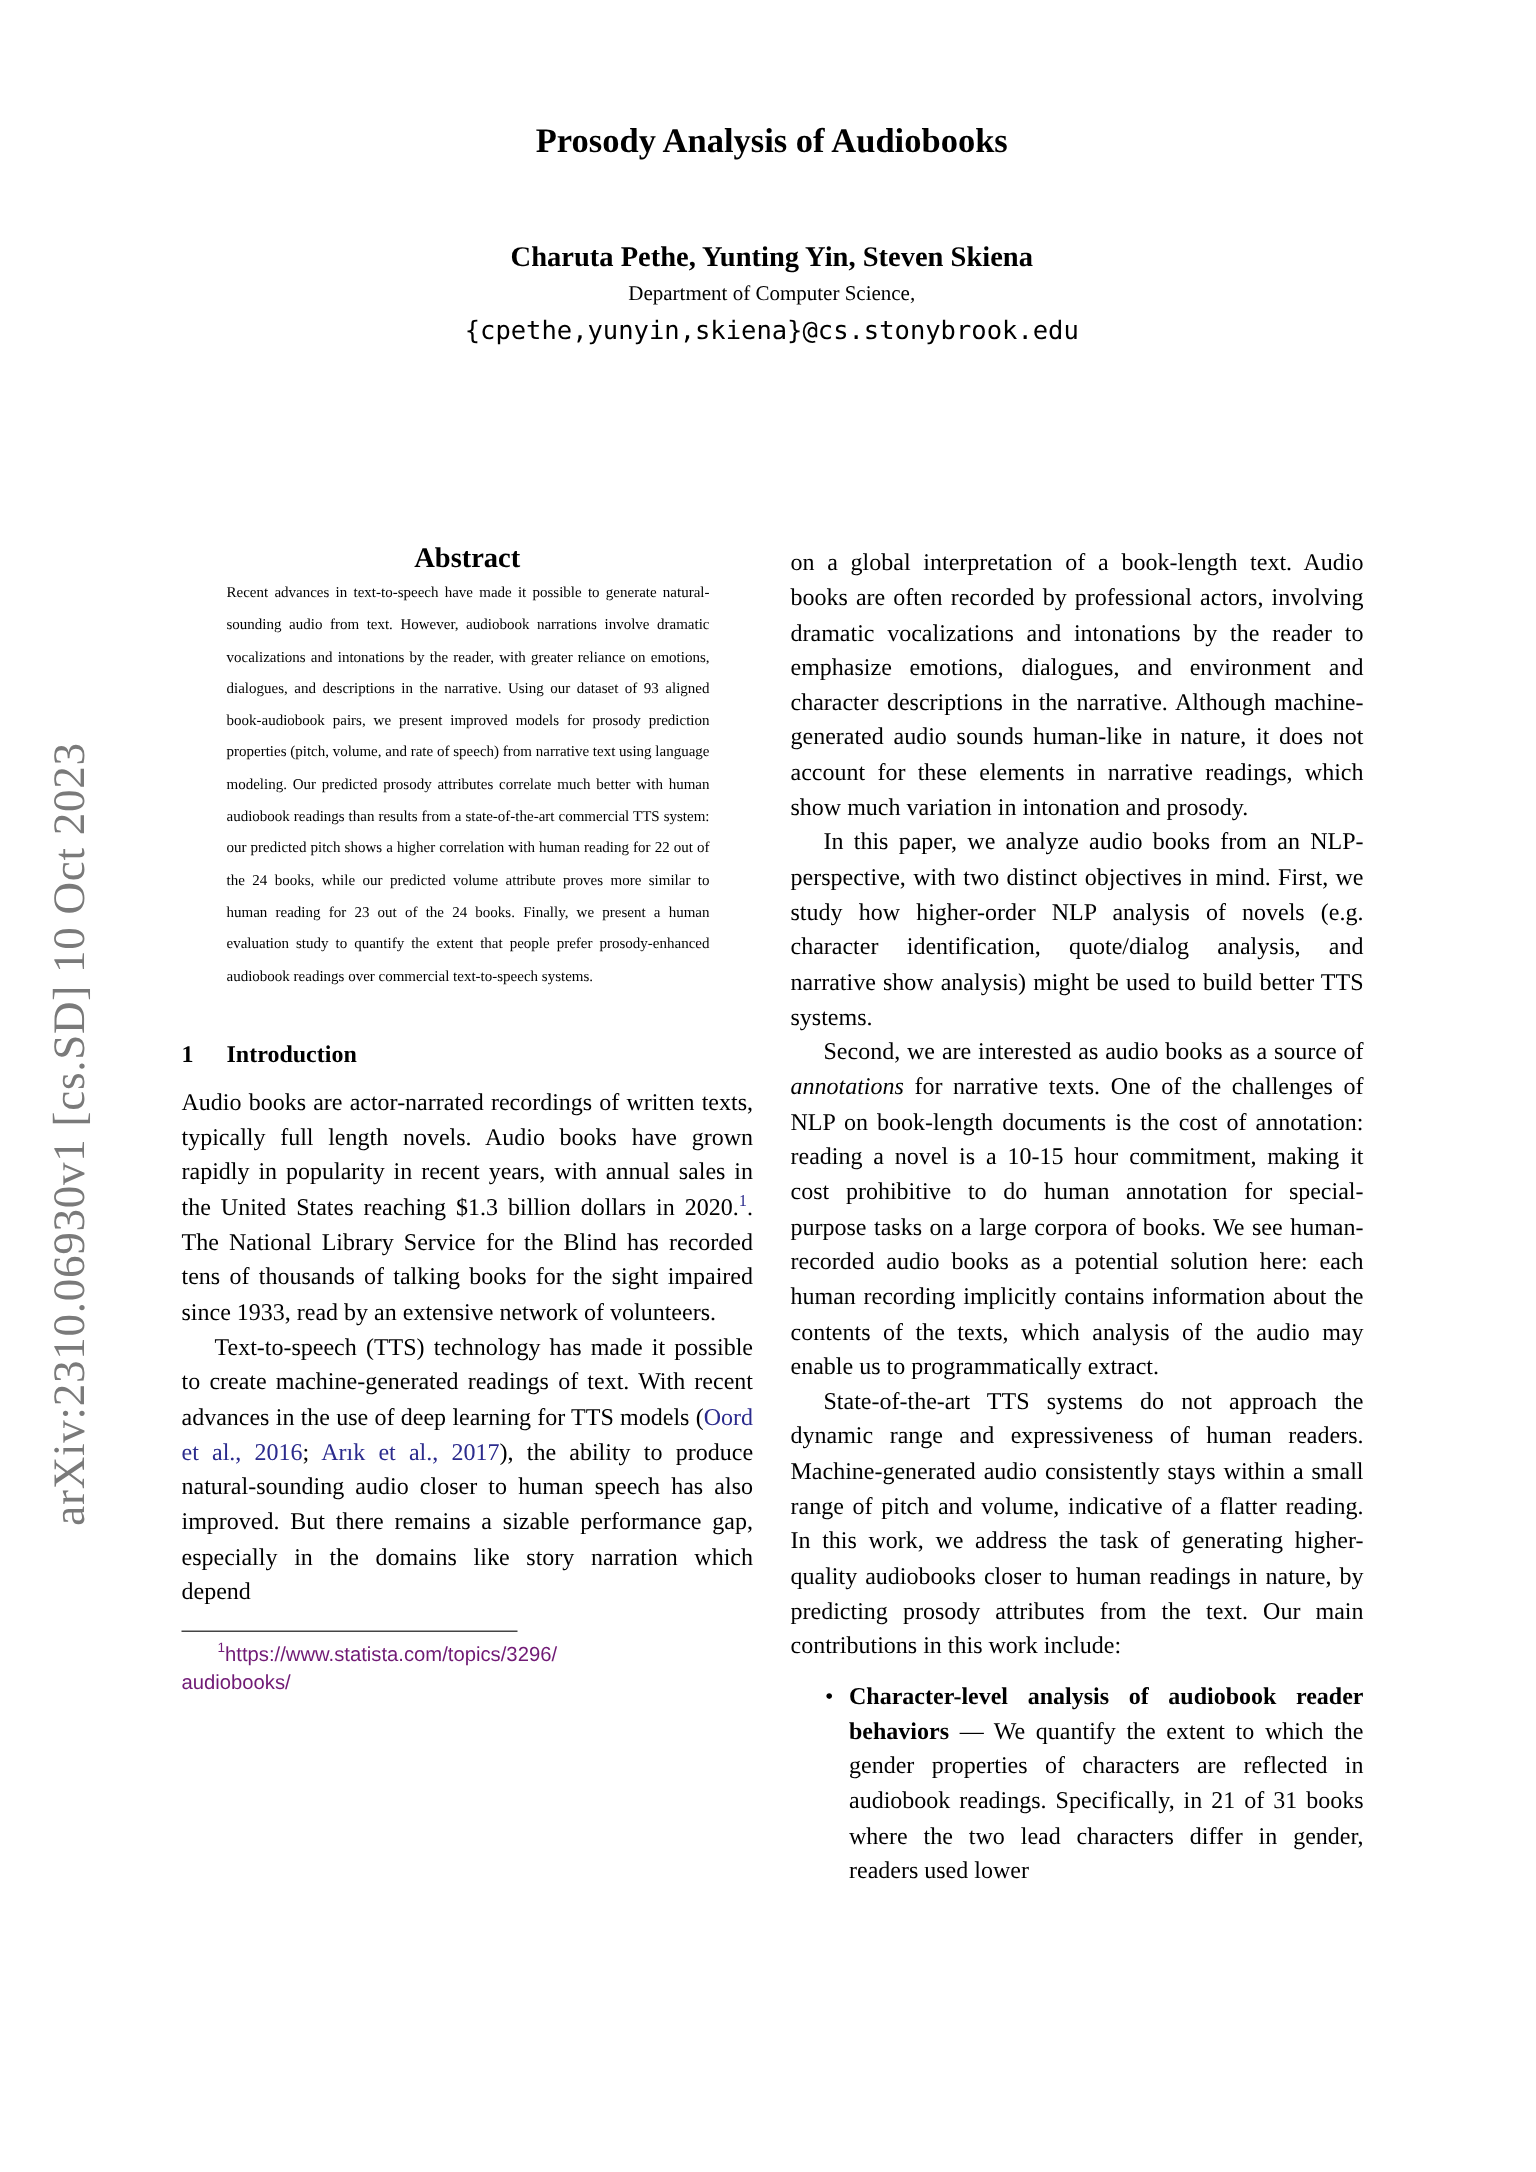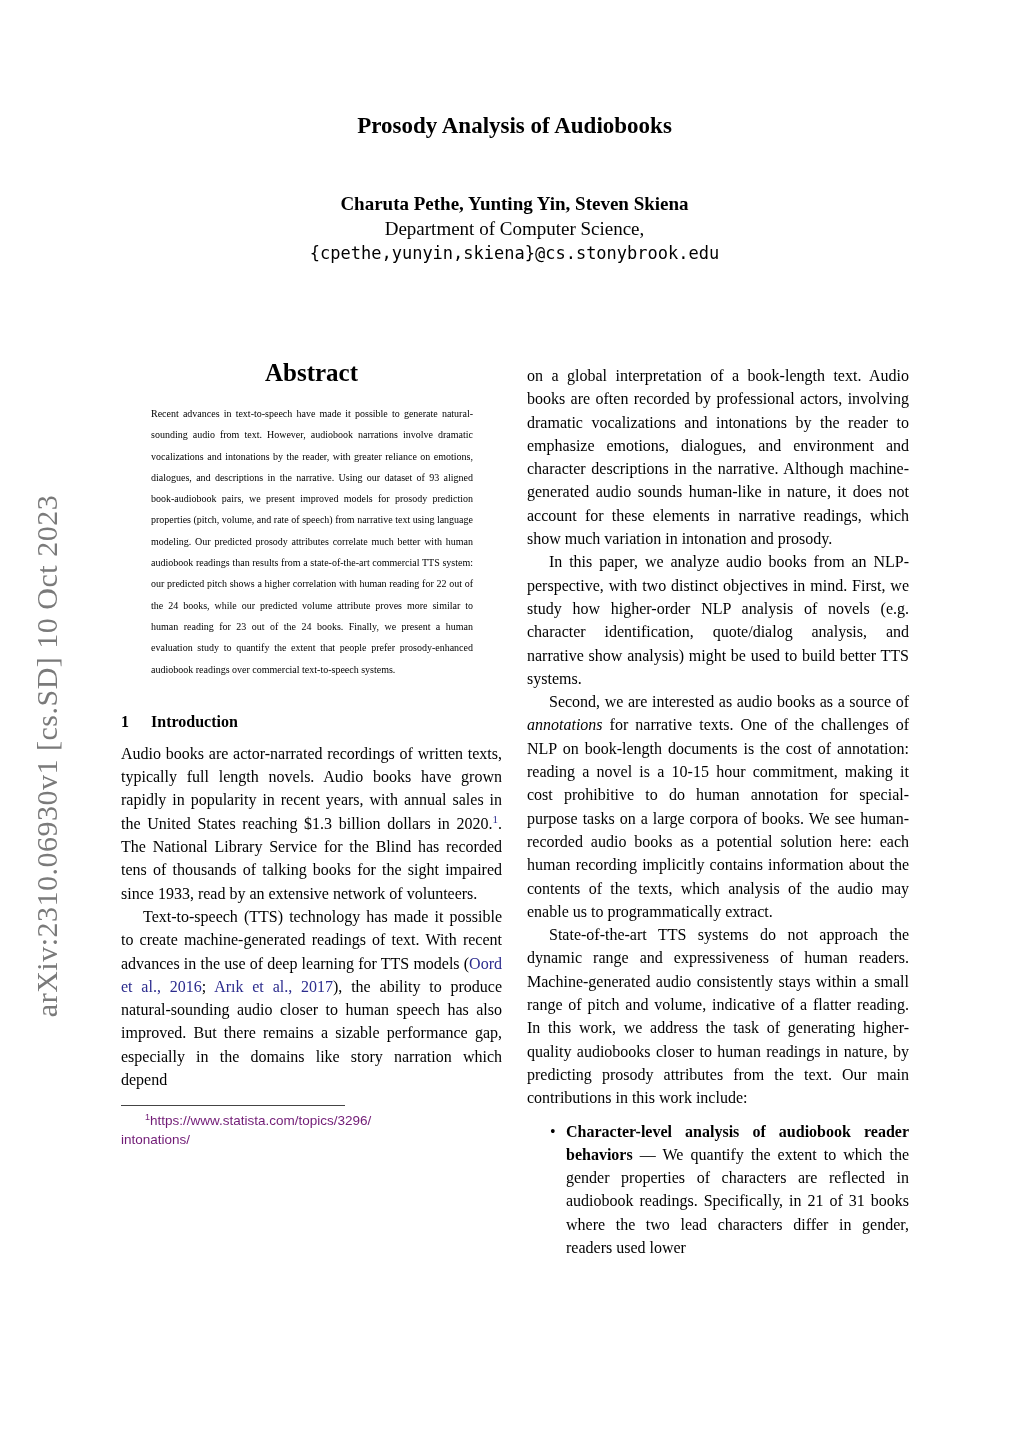--- a/index.html
+++ b/index.html
@@ -25,31 +25,31 @@
   }
 
   
   .title-block {
     position: absolute;
     top: 0;
     left: 121px;
     width: 787px;
     text-align: center;
   }
-  .paper-title { margin-top: 112px; font-size: 23px; font-weight: bold; line-height: 28px; }
+  .paper-title { margin-top: 80px; font-size: 23px; font-weight: bold; line-height: 28px; }
   .authors     { margin-top: 51px; font-size: 19px; font-weight: bold; line-height: 25px; }
-  .affil       { font-size: 19px; line-height: 25px; }
+  .affil       { font-size: 14px; line-height: 25px; }
   .emails      { font-family: "DejaVu Sans Mono", "Liberation Mono", monospace; font-size: 17px; line-height: 25px; }
 
   
   .col { position: absolute; text-align: justify; }
   .col-left  { left: 121px; top: 362px; width: 381px; }
   .col-right { left: 527px; top: 364px; width: 382px; }
 
-  .abstract-heading { text-align: center; font-weight: bold; font-size: 25px; line-height: 22px; margin-bottom: 19px; }
+  .abstract-heading { text-align: center; font-weight: bold; font-size: 19px; line-height: 22px; margin-bottom: 1px; }
   .abstract-body { margin: 0 29px 0 30px; font-size: 10px; line-height: 21.3px; }
 
   .section-heading { margin-top: 30px; margin-bottom: 9px; font-size: 16px; font-weight: bold; line-height: 23px; text-align: left; }
   .section-heading .num { display: inline-block; margin-right: 22px; }
 
   .para { font-size: 16px; line-height: 23.3px; }
   .indent { text-indent: 22px; }
 
   .cite { color: #2b2b8d; }
   sup.fnref { color: #2b2b8d; font-size: 11px; line-height: 0; vertical-align: super; }
@@ -88,21 +88,21 @@
 
   <div class="section-heading">
     <span class="num">1</span><span>Introduction</span>
   </div>
 
   <p class="para"><span>Audio books are actor-narrated recordings of written texts, typically full length novels. Audio books have grown rapidly in popularity in recent years, with annual sales in the United States reaching $1.3 billion dollars in 2020.</span><sup class="fnref">1</sup><span>. The National Library Service for the Blind has recorded tens of thousands of talking books for the sight impaired since 1933, read by an extensive network of volunteers.</span></p>
 
   <p class="para indent"><span>Text-to-speech (TTS) technology has made it possible to create machine-generated readings of text. With recent advances in the use of deep learning for TTS models (</span><span class="cite">Oord et al., 2016</span><span>; </span><span class="cite">Arık et al., 2017</span><span>), the ability to produce natural-sounding audio closer to human speech has also improved. But there remains a sizable performance gap, especially in the domains like story narration which depend</span></p>
 
   <hr class="footnote-rule">
-  <div class="footnote"><span class="fn-indent"></span><sup>1</sup><span>https://www.statista.com/topics/3296/</span><br><span>intonations/</span></div>
+  <div class="footnote"><span class="fn-indent"></span><sup>1</sup><span>https://www.statista.com/topics/3296/</span><br><span>audiobooks/</span></div>
 </div>
 
 <div class="col col-right">
   <p class="para">on a global interpretation of a book-length text. Audio books are often recorded by professional actors, involving dramatic vocalizations and intonations by the reader to emphasize emotions, dialogues, and environment and character descriptions in the narrative. Although machine-generated audio sounds human-like in nature, it does not account for these elements in narrative readings, which show much variation in intonation and prosody.</p>
   <p class="para indent">In this paper, we analyze audio books from an NLP-perspective, with two distinct objectives in mind. First, we study how higher-order NLP analysis of novels (e.g.  character identification, quote/dialog analysis, and narrative show analysis) might be used to build better TTS systems.</p>
   <p class="para indent"><span>Second, we are interested as audio books as a source of </span><span class="italic">annotations</span><span> for narrative texts. One of the challenges of NLP on book-length documents is the cost of annotation: reading a novel is a 10-15 hour commitment, making it cost prohibitive to do human annotation for special-purpose tasks on a large corpora of books. We see human-recorded audio books as a potential solution here: each human recording implicitly contains information about the contents of the texts, which analysis of the audio may enable us to programmatically extract.</span></p>
   <p class="para indent">State-of-the-art TTS systems do not approach the dynamic range and expressiveness of human readers. Machine-generated audio consistently stays within a small range of pitch and volume, indicative of a flatter reading. In this work, we address the task of generating higher-quality audiobooks closer to human readings in nature, by predicting prosody attributes from the text. Our main contributions in this work include:</p>
 
   <div class="para bullet-item">
     <span class="bullet-marker">•</span><span class="bold">Character-level analysis of audiobook reader behaviors</span><span> — We quantify the extent to which the gender properties of characters are reflected in audiobook readings. Specifically, in 21 of 31 books where the two lead characters differ in gender, readers used lower</span>

